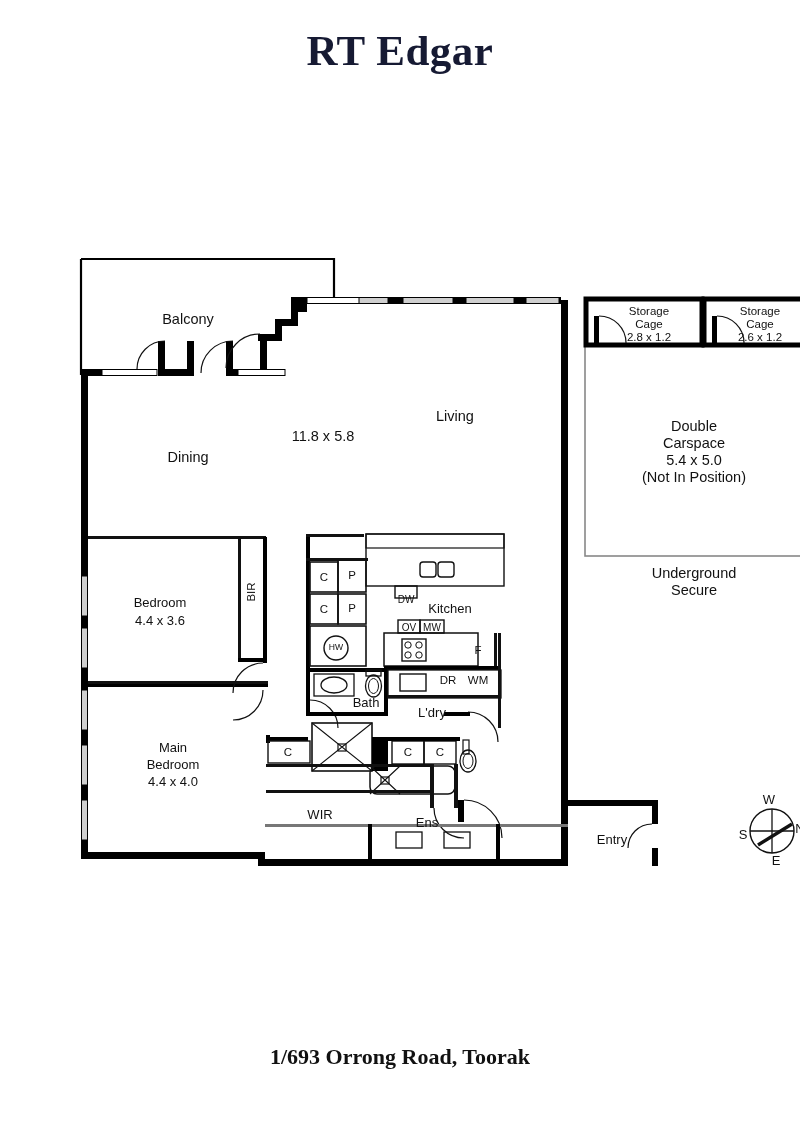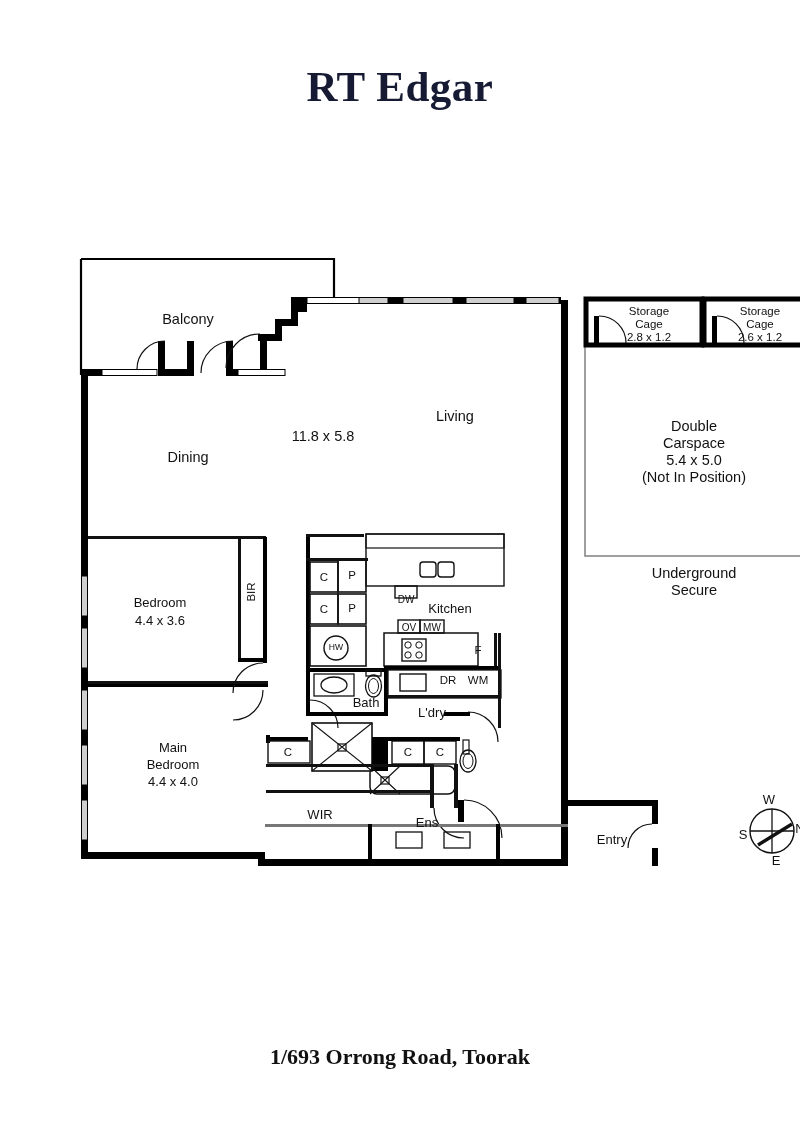--- a/index.html
+++ b/index.html
@@ -19,21 +19,20 @@
     position: absolute;
     top: 26px;
     left: 0;
     width: 800px;
     text-align: center;
     font-family: "Liberation Serif", serif;
     font-size: 43px;
     font-weight: 700;
     color: #161a33;
     letter-spacing: 0.5px;
-    margin-top: 36px;
   }
   #address-caption {
     position: absolute;
     top: 1044px;
     left: 0;
     width: 800px;
     text-align: center;
     font-family: "Liberation Serif", serif;
     font-size: 22px;
     font-weight: 700;

